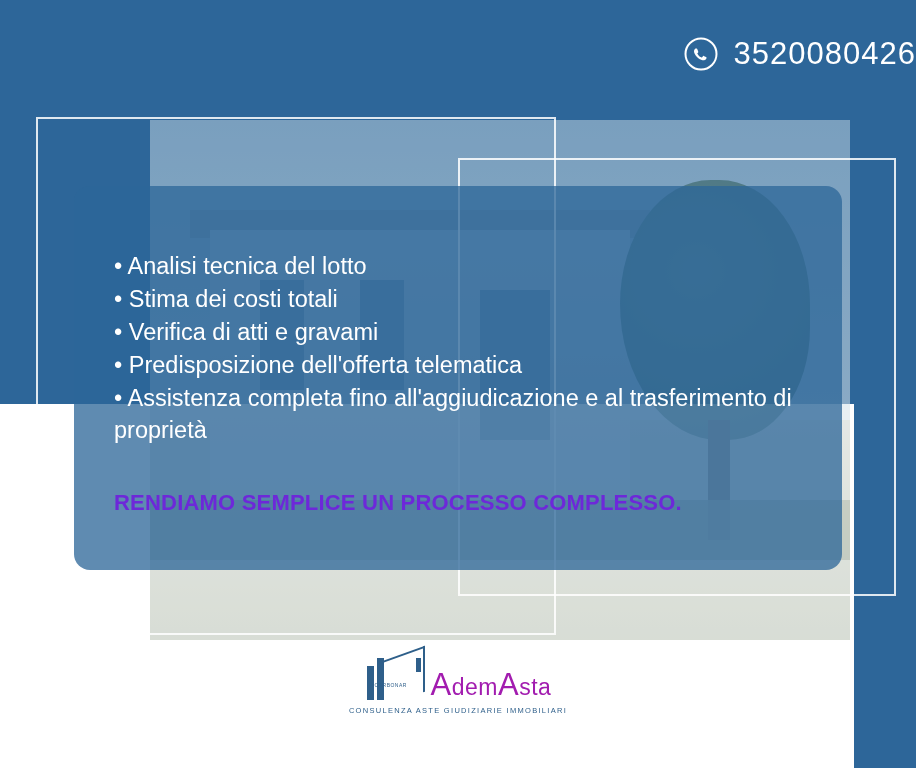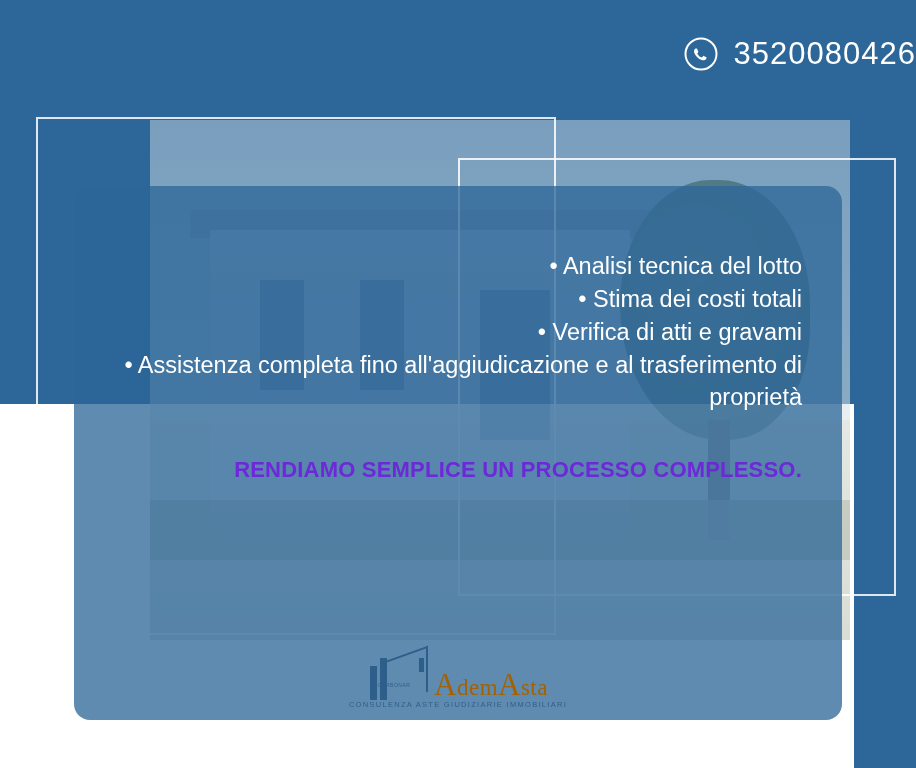--- a/index.html
+++ b/index.html
@@ -132,27 +132,27 @@
     font-size: 31px;
     letter-spacing: 1px;
     font-weight: 400;
   }
   
   .card {
     position: absolute;
     left: 74px;
     top: 186px;
     width: 768px;
-    height: 534px;
+    height: 384px;
     background: rgba(45, 102, 153, 0.76);
     border-radius: 16px;
     box-sizing: border-box;
     padding: 64px 40px 30px 40px;
     color: #ffffff;
-    text-align: right;
+    text-align: left;
   }
   .bullets {
     list-style: none;
     margin: 0;
     padding: 0;
   }
   .bullets li {
     font-size: 23.5px;
     line-height: 32px;
     font-weight: 400;
@@ -186,31 +186,31 @@
     display: flex;
     align-items: flex-end;
     justify-content: center;
   }
   .logo-row {
     display: flex;
     align-items: flex-end;
     gap: 4px;
   }
   .logo-text {
-    font-family: Liberation Serif, serif;
+    font-family: Liberation Sans, sans-serif;
     font-size: 31px;
-    color: #a16207;
+    color: #a21caf;
     letter-spacing: 0.5px;
     line-height: 1;
   }
   .logo-text .small-caps {
     font-size: 23px;
   }
   .logo-sub {
-    margin-top: 0;
+    margin-top: 6px;
     font-size: 7.5px;
     letter-spacing: 1.3px;
     color: #2e5f8a;
     text-align: center;
   }
   .logo-icon {
     position: relative;
     width: 62px;
     height: 50px;
   }
@@ -281,20 +281,21 @@
       </svg>
     </span>
     <span class="phone-number">3520080426</span>
   </div>
 
   <div class="card">
     <ul class="bullets">
       <li>Analisi tecnica del lotto</li>
       <li>Stima dei costi totali</li>
       <li>Verifica di atti e gravami</li>
+      <li>Predisposizione dell'offerta telematica</li>
       <li>Assistenza completa fino all'aggiudicazione e al trasferimento di proprietà</li>
     </ul>
     <div class="tagline">RENDIAMO SEMPLICE UN PROCESSO COMPLESSO.</div>
   </div>
 
   <div class="logo-wrap">
     <div class="logo-mark">
       <div class="logo-row">
         <div class="logo-icon">
           <div class="bar" style="left:2px; height:34px;"></div>

